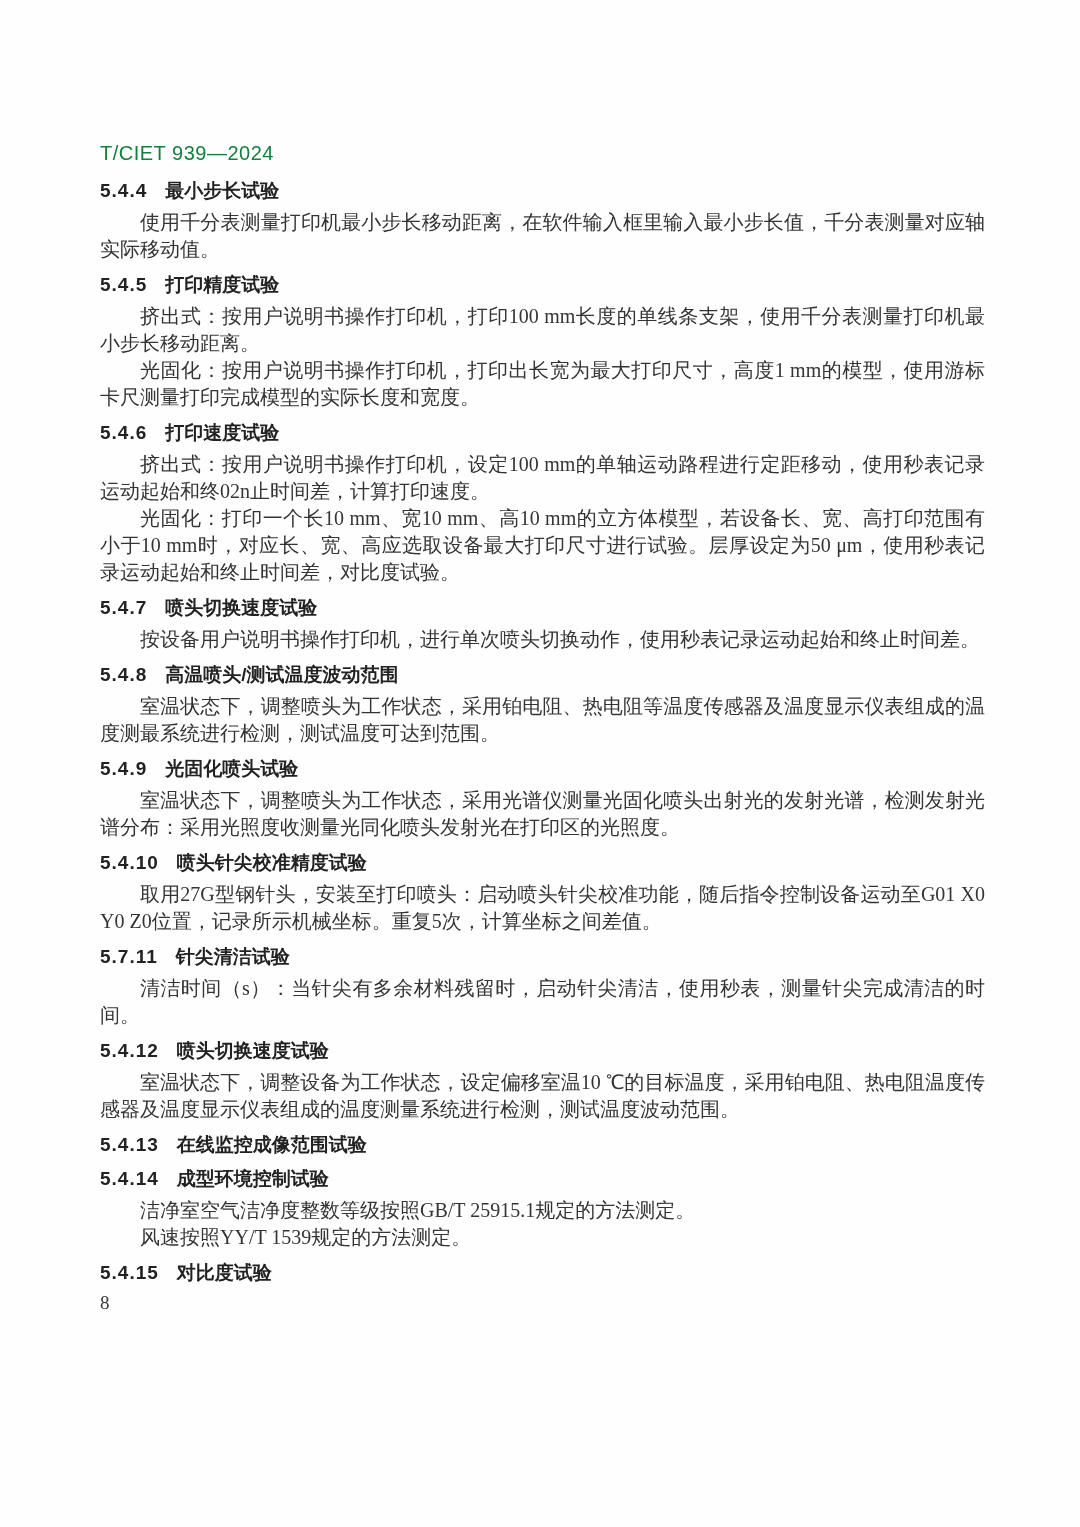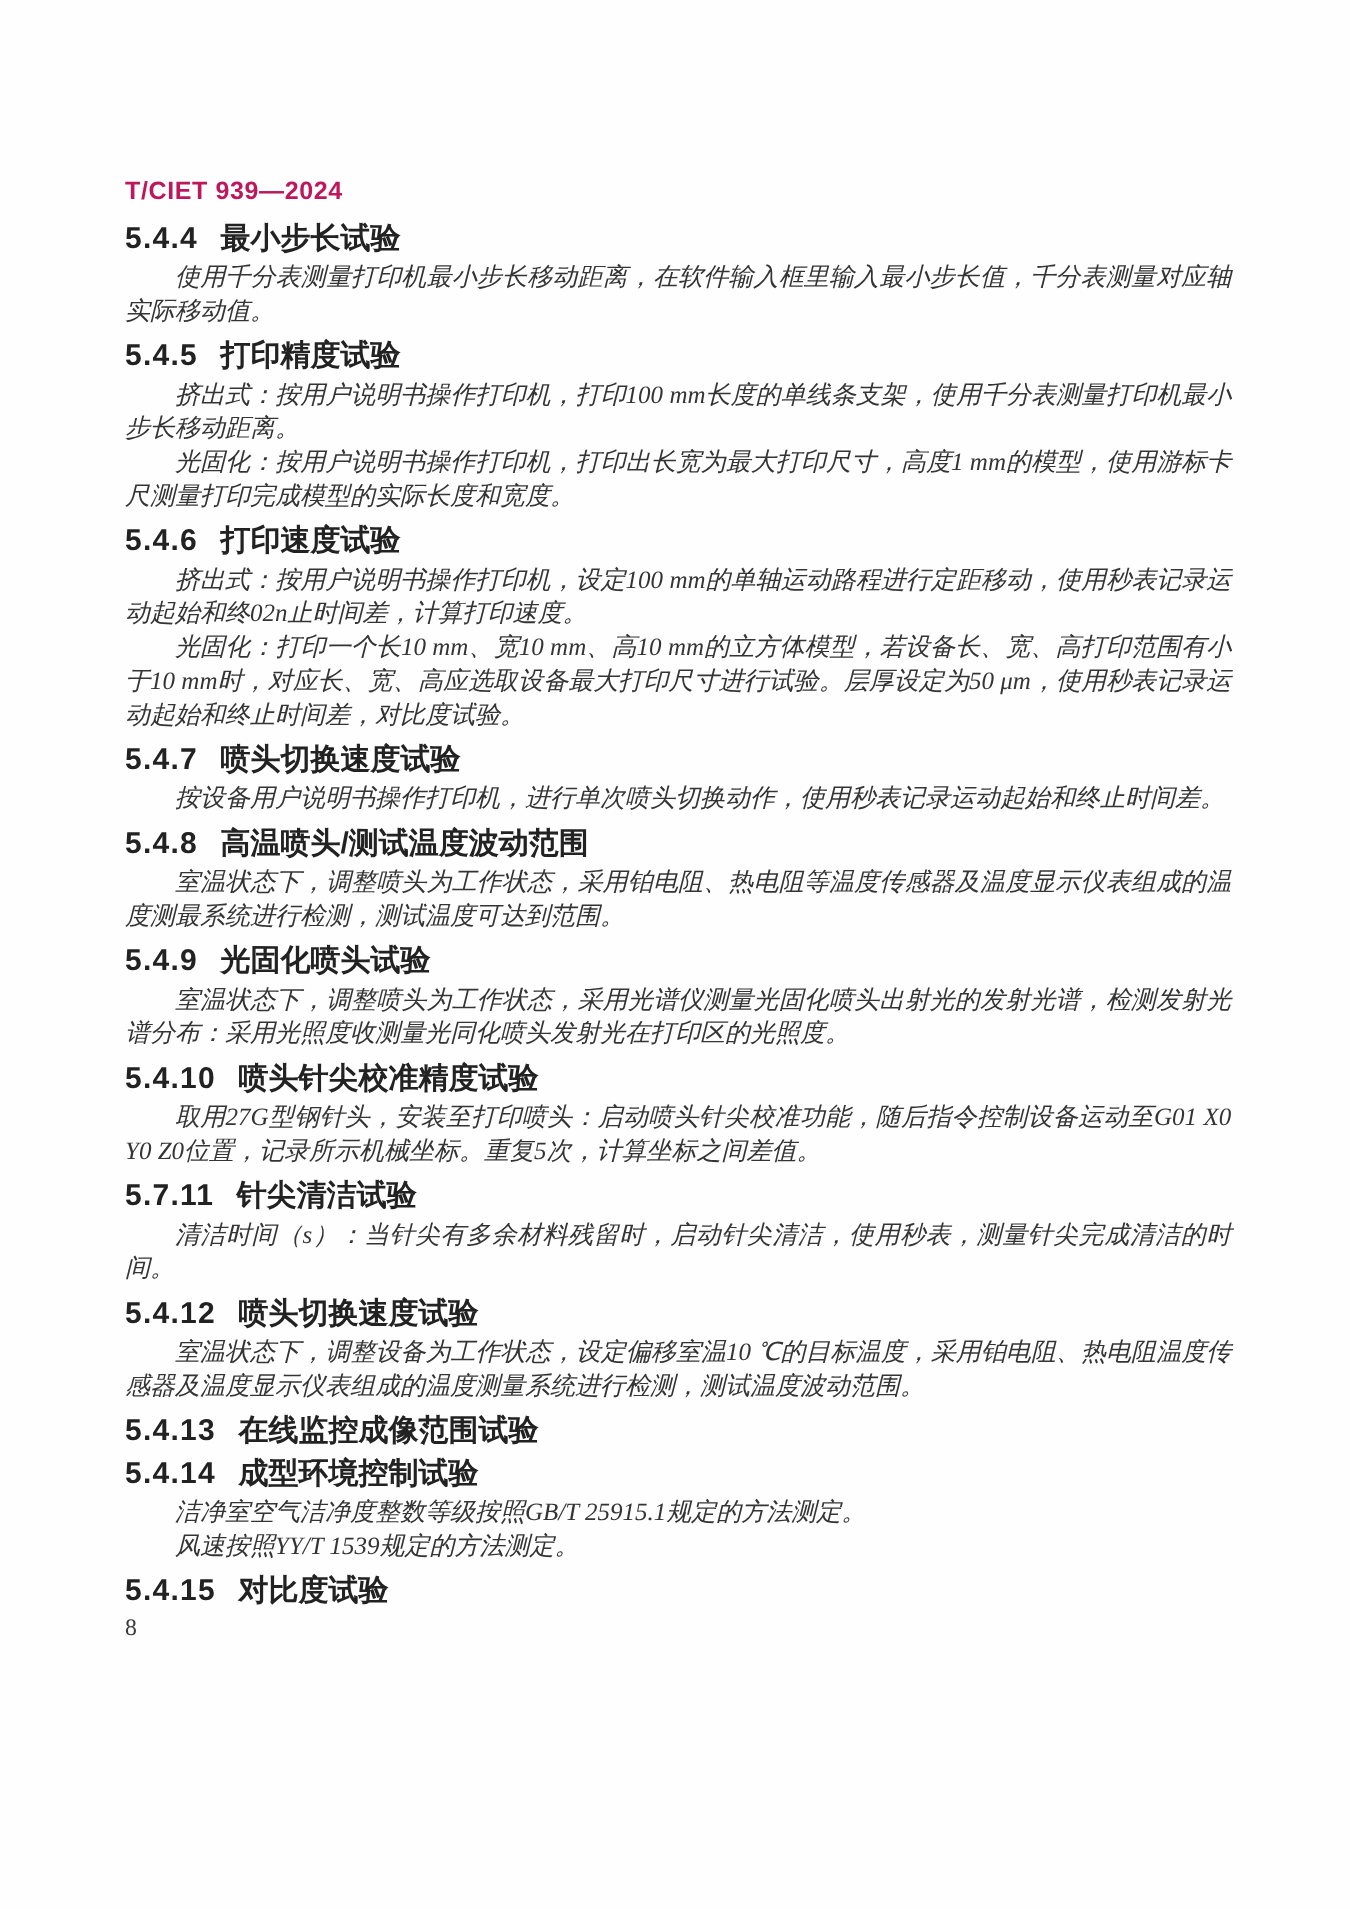--- a/index.html
+++ b/index.html
@@ -13,49 +13,48 @@
     height: 1527px;
     box-sizing: border-box;
     background: #fefefe;
     color: #333333;
     padding: 141px 95px 0 100px;
     font-family: "Liberation Serif", serif;
     overflow: hidden;
   }
   .doc-header {
     font-family: "Liberation Sans", sans-serif;
-    font-weight: bold;
+    font-weight: normal;
     font-size: 20px;
     line-height: 24px;
-    color: #be185d;
+    color: #15803d;
     letter-spacing: 0.5px;
     margin-bottom: 14px;
   }
   .section-heading {
     font-family: "Liberation Sans", sans-serif;
     font-weight: bold;
-    font-size: 24px;
+    font-size: 19px;
     line-height: 24px;
     color: #222222;
     margin: 10px 0 6px 0;
     white-space: nowrap;
   }
   .section-heading .sec-num {
     display: inline-block;
     margin-right: 18px;
     letter-spacing: 1px;
   }
   .body-par {
     margin: 0;
     font-size: 20px;
     line-height: 27px;
     text-indent: 2em;
     text-align: justify;
     color: #343434;
-    font-style: italic;
   }
   .page-number {
     font-size: 19px;
     line-height: 24px;
     color: #3a3a3a;
     margin-top: 4px;
   }
 </style>
 </head>
 <body>

